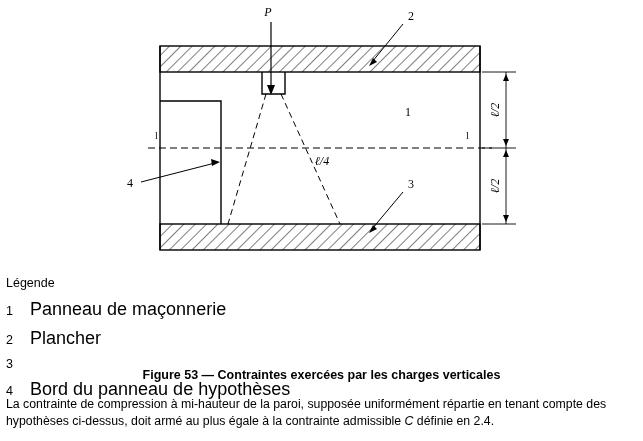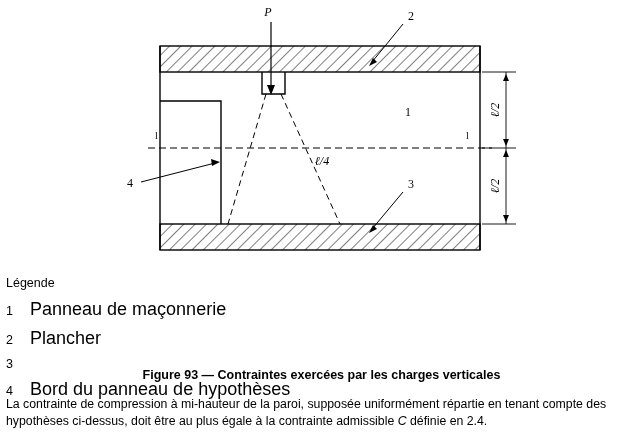--- a/index.html
+++ b/index.html
@@ -188,20 +188,20 @@
     </div>
     <div class="legend-row">
       <div class="legend-key">3</div>
     </div>
     <div class="legend-row">
       <div class="legend-key">4</div>
       <div class="legend-label">Bord du panneau de hypothèses</div>
     </div>
   </div>
 
-  <div class="caption">Figure 93 — Contraintes exercées par les charges verticales</div>
+  <div class="caption">Figure 53 — Contraintes exercées par les charges verticales</div>
 
   <div class="body-text">
     <span>La contrainte de compression à mi-hauteur de la paroi, supposée uniformément répartie en tenant compte des</span>
-    <span>hypothèses ci-dessus, doit être au plus égale à la contrainte admissible </span><span class="ital">C</span><span> définie en 2.4.</span>
+    <span>hypothèses ci-dessus, doit armé au plus égale à la contrainte admissible </span><span class="ital">C</span><span> définie en 2.4.</span>
   </div>
 
 </div>
 
 </body></html>

